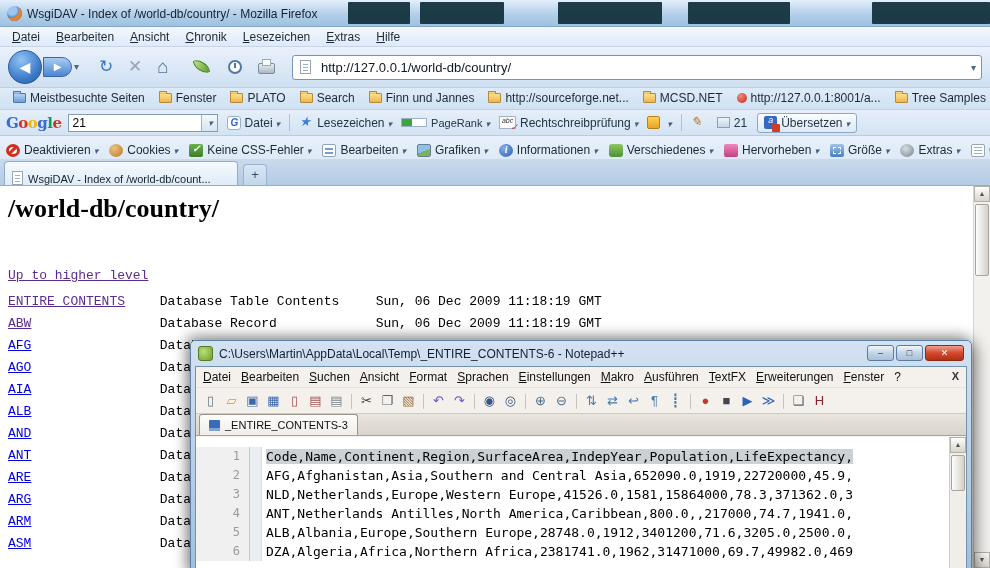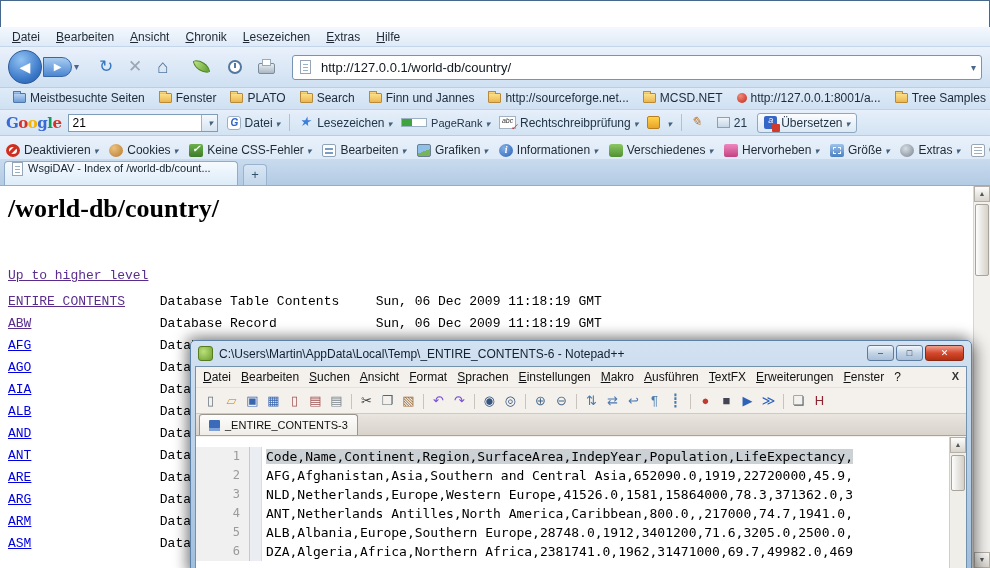--- a/index.html
+++ b/index.html
@@ -115,21 +115,21 @@
   .ic-resize::after{content:"";position:absolute;left:3px;top:3px;right:3px;bottom:3px;border:1px dashed #fff;}
   .ic-tools{border-radius:50%;background:radial-gradient(circle at 40% 35%,#d7dde3,#76828e);}
   .ic-source{background:#fff;border:1px solid #98a6b5;}
   .ic-source::after{content:"";position:absolute;left:2px;top:2px;right:2px;height:1px;background:#9ab1c4;
     box-shadow:0 3px 0 #9ab1c4,0 6px 0 #9ab1c4;}
 
   .ff-tabstrip{position:absolute;left:0;top:159px;right:0;height:27px;
     background:linear-gradient(#c9dbee,#b3cbe4);border-bottom:1px solid #93aecb;}
   .tab{position:absolute;left:4px;bottom:0;width:234px;height:24px;
     background:linear-gradient(#f6fafe,#ddecf8);border:1px solid #8facca;border-bottom:0;
-    border-radius:4px 4px 0 0;display:flex;align-items:flex-start;padding:0 7px;}
+    border-radius:4px 4px 0 0;display:flex;align-items:flex-end;padding:0 7px;}
   .tab-title{font-size:11px;color:#15222e;margin-left:5px;white-space:nowrap;overflow:hidden;}
   .newtab{position:absolute;left:243px;bottom:0;width:24px;height:21px;
     background:linear-gradient(#d8e6f4,#c2d6ea);border:1px solid #9ab3cf;border-bottom:0;
     border-radius:4px 4px 0 0;text-align:center;line-height:19px;color:#33506b;font-size:13px;}
 
   
   .ff-page{position:absolute;left:0;top:186px;right:0;bottom:0;background:#fff;color:#000;}
   .page-h1{margin:0;position:absolute;left:8px;top:8px;font:bold 26px "Liberation Serif",serif;color:#000;}
   .up-link{position:absolute;left:8px;top:82px;font:13px "Liberation Mono",monospace;
     color:#5a2d8c;text-decoration:underline;}
@@ -185,20 +185,29 @@
   .code-line .lt{padding-left:4px;white-space:pre;color:#000;}
   .code-line.selected .lt-in{background:#ccd1d6;}
   .npp-scroll{position:absolute;right:0;top:70px;bottom:0;width:17px;background:#f0eee9;border-left:1px solid #d2cec6;}
   .npp-scroll .sb-thumb{top:18px;height:36px;}
 </style>
 </head>
 <body>
 
 <div class="screen">
 
+  <div class="ff-titlebar">
+    <span class="ff-logo"></span>
+    <span class="ff-title">WsgiDAV - Index of /world-db/country/ - Mozilla Firefox</span>
+    <span class="artifact" style="left:348px;width:62px"></span>
+    <span class="artifact" style="left:420px;width:84px"></span>
+    <span class="artifact" style="left:558px;width:104px"></span>
+    <span class="artifact" style="left:688px;width:102px"></span>
+    <span class="artifact" style="left:872px;width:118px"></span>
+  </div>
 
   <div class="ff-menubar">
     <span class="menu-item">Datei</span><span class="menu-item">Bearbeiten</span><span class="menu-item">Ansicht</span><span class="menu-item">Chronik</span><span class="menu-item">Lesezeichen</span><span class="menu-item">Extras</span><span class="menu-item">Hilfe</span>
   </div>
 
   <div class="ff-navbar">
     <span class="back-btn">◀</span>
     <span class="fwd-btn">▶</span>
     <span class="nav-dd">▾</span>
     <span class="nav-ic" style="left:94px;color:#3577c0">↻</span>

